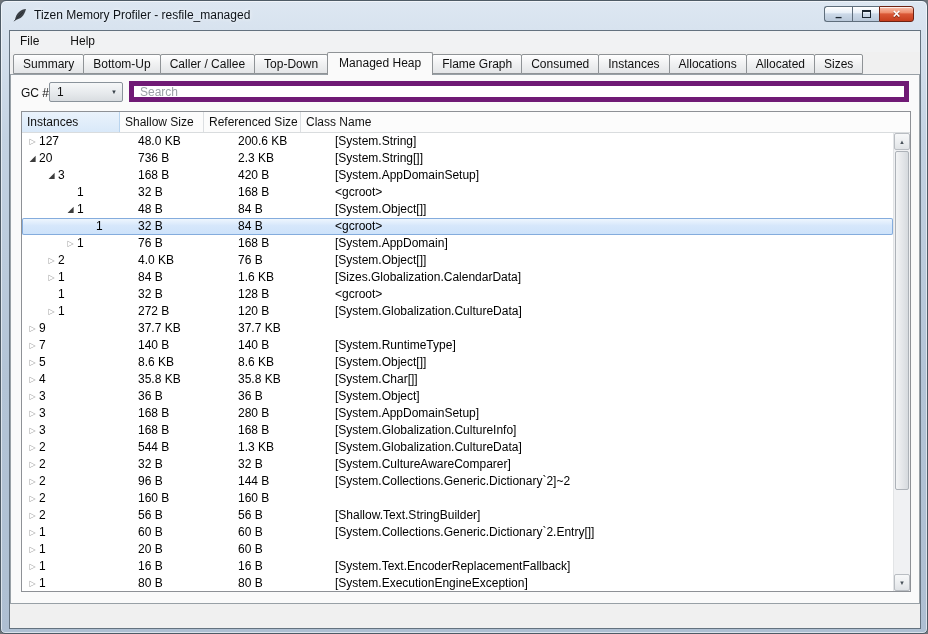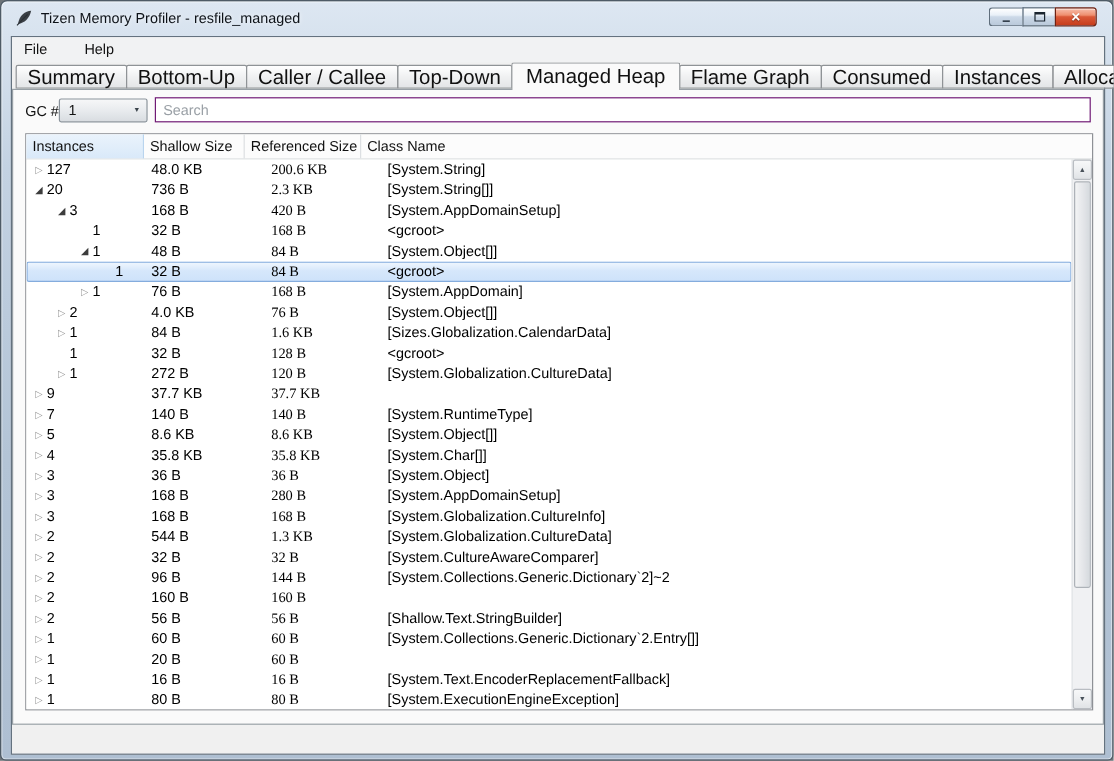--- a/index.html
+++ b/index.html
@@ -41,21 +41,21 @@
   
   .client{
     position:absolute;left:8px;top:29px;width:912px;height:599px;
     background:#f0f0f0;border:1px solid #64727f;box-sizing:border-box;
   }
   .menubar{position:absolute;top:0;left:0;right:0;height:21px;display:flex;align-items:center;background:#f1f2f3;padding-left:2px;gap:15px;}
   .menu-item{padding:2px 8px 3px 8px;font-size:12px;color:#111;}
   
   .tabstrip{position:absolute;top:21px;left:0;right:0;height:22px;display:flex;align-items:flex-end;padding-left:3px;}
   .tab{
-    box-sizing:border-box;height:20px;padding:0 9px;font-size:17px;line-height:19px;color:#111;white-space:nowrap;
+    box-sizing:border-box;height:20px;padding:0 9px;font-size:12px;line-height:19px;color:#111;white-space:nowrap;
     background:linear-gradient(180deg,#ffffff 0%,#f1f2f3 45%,#e3e5e7 100%);
     border:1px solid #8f9396;border-radius:2px 2px 0 0;
   }
   .tab + .tab{margin-left:-1px;}
   .tab.selected{
     height:23px;margin-bottom:-1px;background:#fafafa;border-bottom:none;
     position:relative;z-index:2;padding:0 11px;line-height:21px;
   }
   
   .pane{
@@ -65,41 +65,41 @@
   .gc-label{position:absolute;left:10px;top:11px;font-size:12px;color:#111;}
   .combo{
     position:absolute;left:38px;top:7px;width:74px;height:20px;box-sizing:border-box;
     border:1px solid #8a939b;border-radius:2px;display:flex;align-items:center;
     background:linear-gradient(180deg,#f6f7f8 0%,#e7eaed 55%,#d9dde1 100%);
   }
   .combo-value{flex:1;padding-left:7px;font-size:12px;color:#111;}
   .combo-arrow{width:16px;font-size:6px;color:#39424a;text-align:center;}
   .search{
     position:absolute;left:118px;top:6px;width:780px;height:21px;box-sizing:border-box;
-    border:1px solid #701a75;background:#fff;font-family:"Liberation Sans",sans-serif;
+    border:5px solid #701a75;background:#fff;font-family:"Liberation Sans",sans-serif;
     font-size:12px;padding:0 6px;color:#4c1d95;outline:none;
   }
   .search::placeholder{color:#9aa0a6;}
   
   .table{
     position:absolute;left:10px;top:36px;width:890px;height:481px;box-sizing:border-box;
     border:1px solid #8e9196;background:#fff;
   }
   .thead{position:absolute;top:0;left:0;right:0;height:21px;display:flex;box-sizing:border-box;background:#fcfcfc;border-bottom:1px solid #d9dcde;}
   .th{box-sizing:border-box;border-right:1px solid #dcdfe2;padding:3px 0 0 5px;font-size:12px;color:#111;white-space:nowrap;overflow:hidden;}
   .th.c0{width:98px;background:linear-gradient(180deg,#eaf3fc 0%,#d9e9f9 100%);border-right:1px solid #b9d4ee;}
   .th.c1{width:84px;}
   .th.c2{width:97px;}
   .th.c3{flex:1;border-right:none;}
   .tbody{position:absolute;top:21px;left:0;right:17px;bottom:0;background:#fff;overflow:hidden;}
   .trow{display:flex;height:17px;line-height:17px;font-size:12px;color:#000;}
   .td{box-sizing:border-box;white-space:nowrap;overflow:hidden;}
   .td.c0{width:98px;display:flex;align-items:center;}
-  .td.c1{width:100px;padding-left:6px;}
-  .td.c2{width:97px;padding-left:6px;font-family:Liberation Serif, serif;}
+  .td.c1{width:100px;padding-left:6px;margin-left:12px;}
+  .td.c2{width:97px;padding-left:6px;}
   .td.c3{flex:1;padding-left:6px;}
   .indent{display:inline-block;flex:none;height:1px;}
   .expander{width:13px;flex:none;text-align:center;font-size:8px;line-height:17px;}
   .expander.collapsed{color:#9b9b9b;}
   .expander.expanded{color:#3c3c3c;}
   .trow.selected{
     background:linear-gradient(180deg,#f2f8fe 0%,#d6e7fb 45%,#cde2fa 100%);
     box-shadow:inset 0 0 0 1px #84acdd;border-radius:2px;
   }
   

